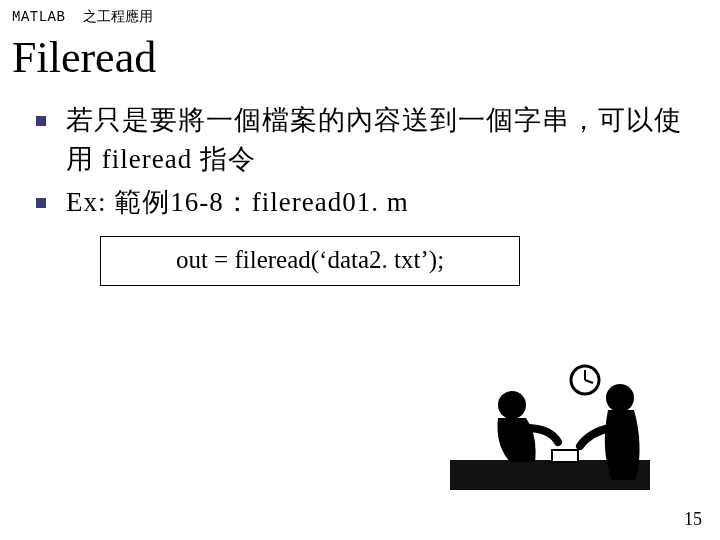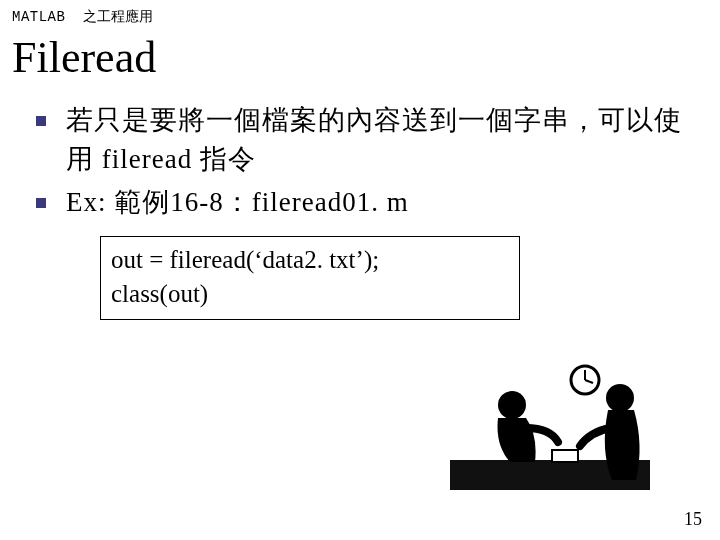--- a/index.html
+++ b/index.html
@@ -15,20 +15,21 @@
     width: 10px; height: 10px; background: #3a3a7a;
   }
   .codebox {
     margin: 10px 0 0 88px;
     width: 420px;
     border: 1.5px solid #000;
     padding: 6px 10px 8px 10px;
     font-family: "Times New Roman", serif;
     font-size: 25px;
     line-height: 1.35;
+    text-align: center;
   }
   .clip {
     position: absolute; right: 60px; bottom: 40px; width: 220px; height: 150px;
   }
   .pagenum {
     position: absolute; right: 18px; bottom: 10px; font-size: 18px; font-family: "Times New Roman", serif; margin-left: 15px;
   }
   
   .clip svg { width: 100%; height: 100%; }
 </style>
@@ -44,21 +45,20 @@
 
   <div class="title">Fileread</div>
 
   <div class="bullets">
     <div class="bullet">若只是要將一個檔案的內容送到一個字串，可以使用 fileread 指令</div>
     <div class="bullet">Ex: 範例16-8：fileread01. m</div>
   </div>
 
   <div class="codebox">
     <div>out = fileread(‘data2. txt’);</div>
-    <div>class(out)</div>
   </div>
 
   <div class="clip">
     <svg viewBox="0 0 220 150">
 
       <rect x="10" y="110" width="200" height="30" fill="#111"></rect>
 
       <circle cx="145" cy="30" r="14" fill="#fff" stroke="#000" stroke-width="3"></circle>
       <line x1="145" y1="30" x2="145" y2="20" stroke="#000" stroke-width="2"></line>
       <line x1="145" y1="30" x2="153" y2="33" stroke="#000" stroke-width="2"></line>

